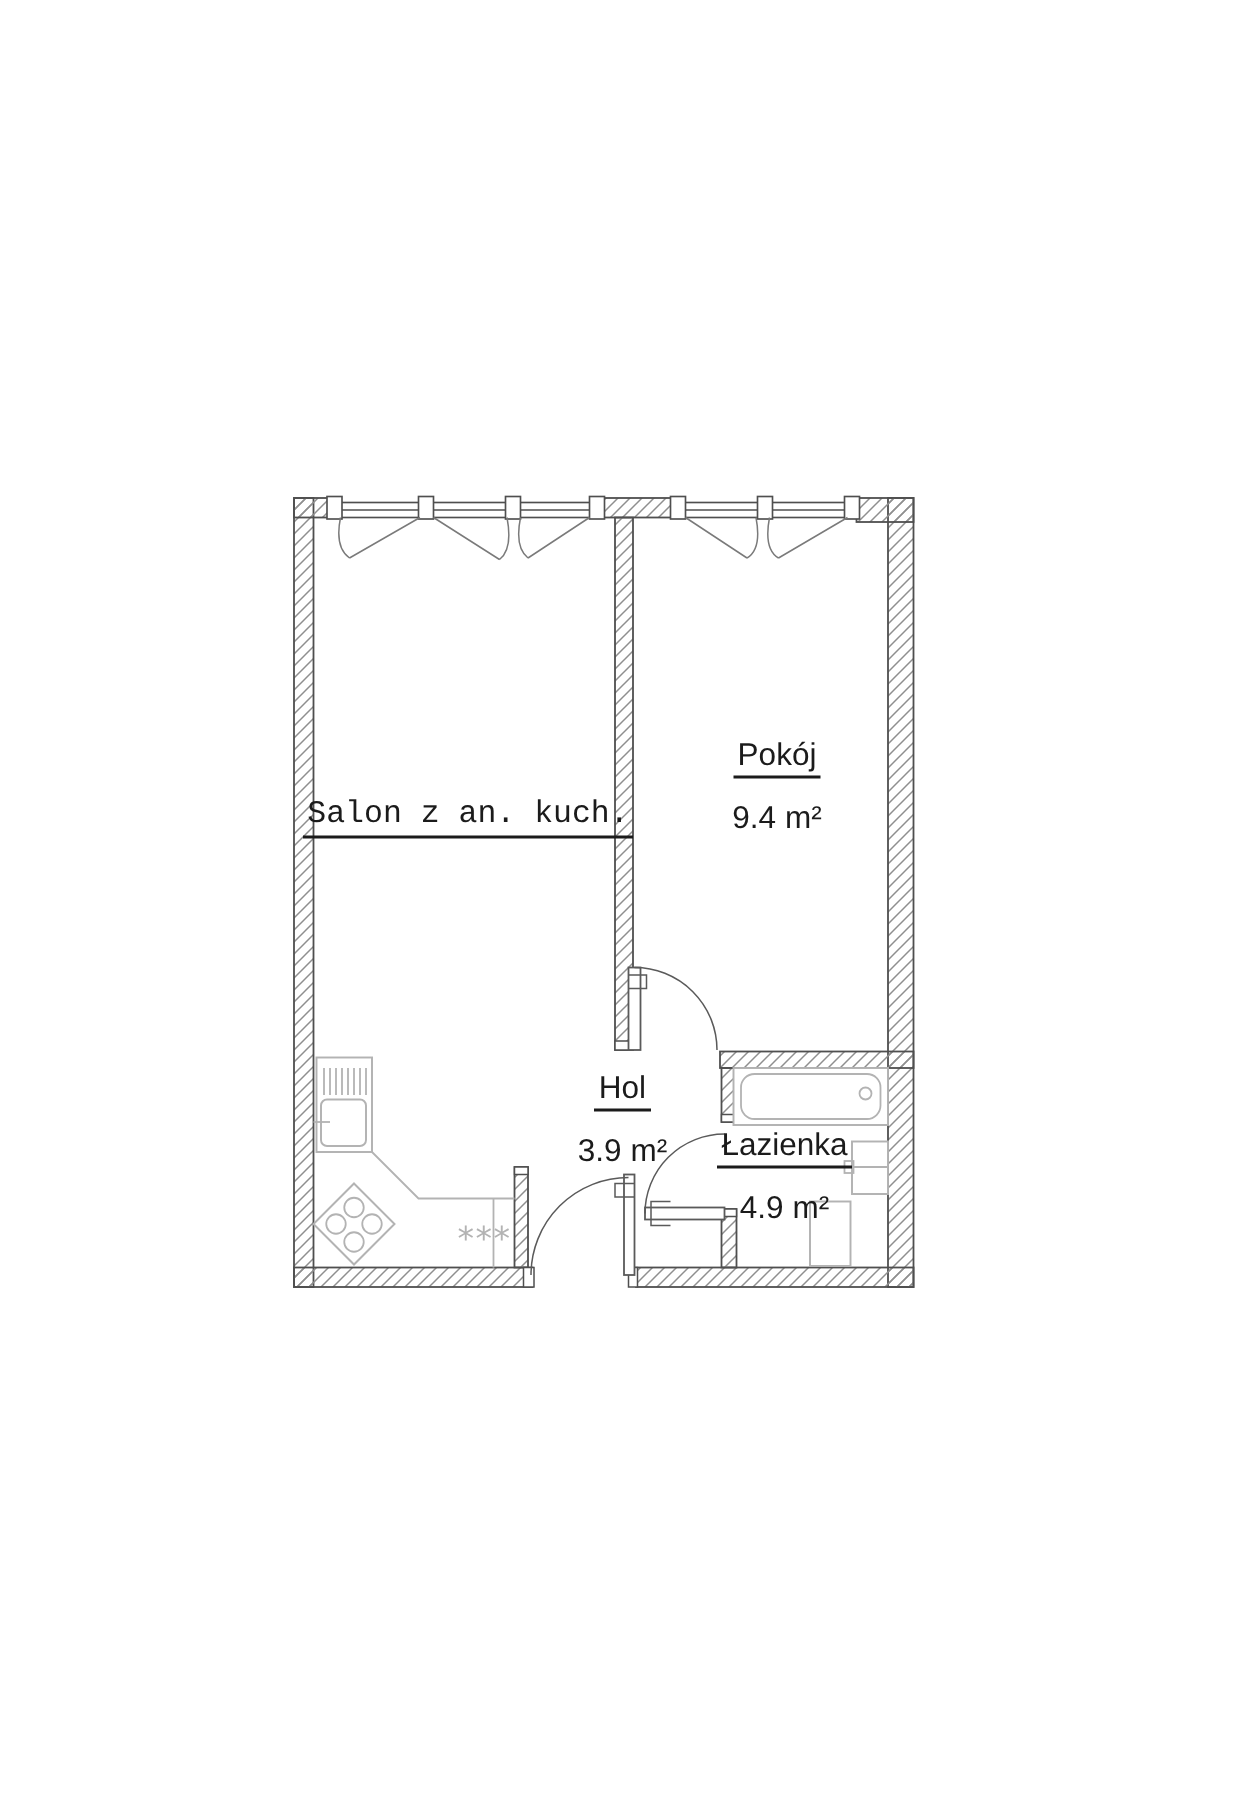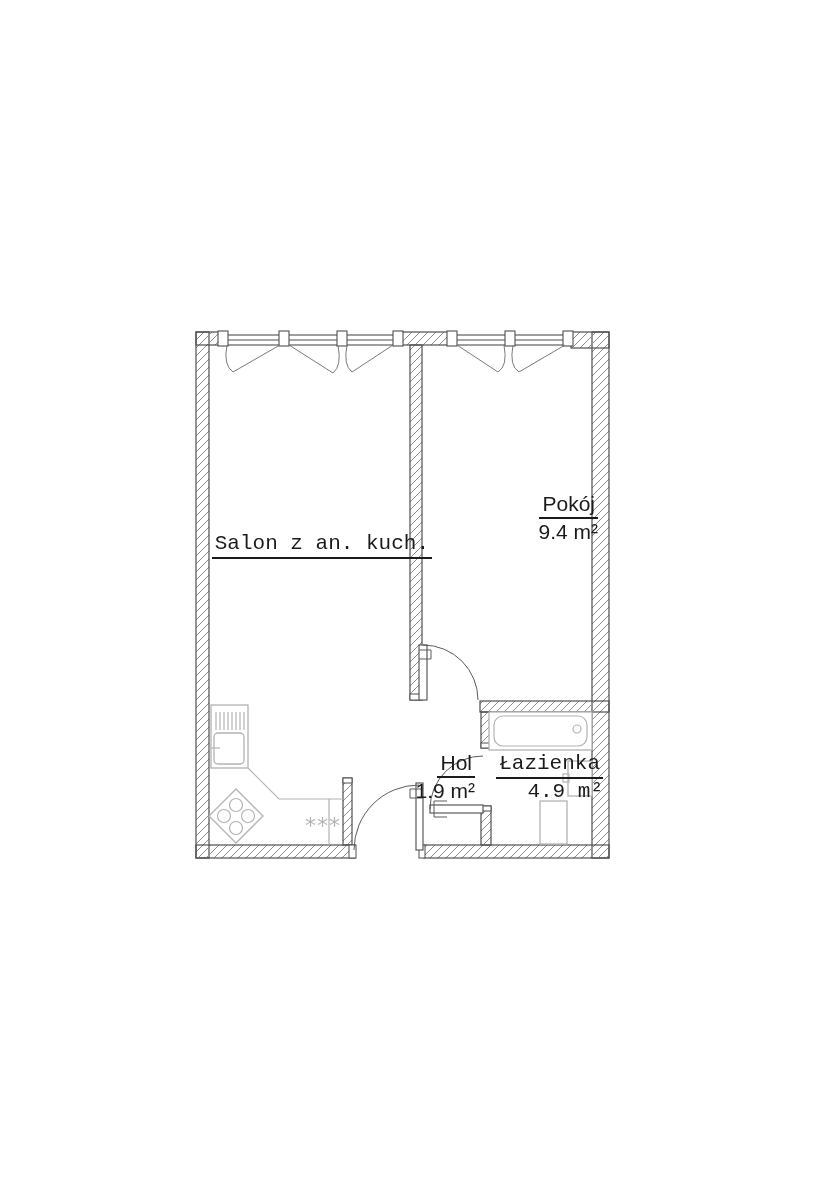--- a/index.html
+++ b/index.html
@@ -17,24 +17,24 @@
   .sym{fill:none;stroke:var(--symbol,#7a7a7a);stroke-width:1;}
   
   .leaf{fill:#fff;stroke:var(--door,#5a5a5a);stroke-width:1.2;}
   .arc{fill:none;stroke:var(--door,#5a5a5a);stroke-width:1;}
   .hw{fill:none;stroke:var(--door,#5a5a5a);stroke-width:1;}
   
   .fix{fill:#fff;stroke:var(--furniture,#b3b3b3);stroke-width:1.3;}
   .fxl{fill:none;stroke:var(--furniture,#b3b3b3);stroke-width:1.2;}
   text.mark{fill:var(--furniture,#b3b3b3);font:22px "DejaVu Sans",sans-serif;letter-spacing:1px;}
   
-  .room-label{position:absolute;text-align:right;color:var(--text,#1b1b1b);
+  .room-label{position:absolute;text-align:center;color:var(--text,#1b1b1b);
               font-size:21px;line-height:1.12;}
   .room-name{display:inline-block;border-bottom:2px solid currentColor;padding:0 3px 1px 3px;}
-  .room-area{display:block;margin-top:1px;}
+  .room-area{display:block;margin-top:15px;}
 </style>
 </head>
 <body>
 
 <div id="stage">
 
   <svg id="plan-svg" width="834" height="1200" viewBox="0 0 834 1200">
     <defs>
       <pattern id="hatch" width="8" height="8" patternUnits="userSpaceOnUse">
         <path class="hatchline" d="M0,8 L8,0 M-2,2 L2,-2 M6,10 L10,6"></path>
@@ -130,23 +130,23 @@
 
   <div class="room-label" style="left:192px;top:532px;width:240px;font-family:Liberation Mono, monospace;">
     <span class="room-name">Salon z an. kuch.</span>
   </div>
 
   <div class="room-label" style="left:438px;top:492px;width:160px;">
     <span class="room-name">Pokój</span>
     <span class="room-area">9.4 m²</span>
   </div>
 
-  <div class="room-label" style="left:355px;top:751px;width:120px;">
+  <div class="room-label" style="left:355px;top:714px;width:120px;">
     <span class="room-name">Hol</span>
-    <span class="room-area">1.9 m²</span>
+    <span class="room-area">3.9 m²</span>
   </div>
 
-  <div class="room-label" style="left:443px;top:752px;width:160px;font-family:Liberation Mono, monospace;">
+  <div class="room-label" style="left:443px;top:752px;width:160px;">
     <span class="room-name">Łazienka</span>
     <span class="room-area">4.9 m²</span>
   </div>
 
 </div>
 
 </body></html>

